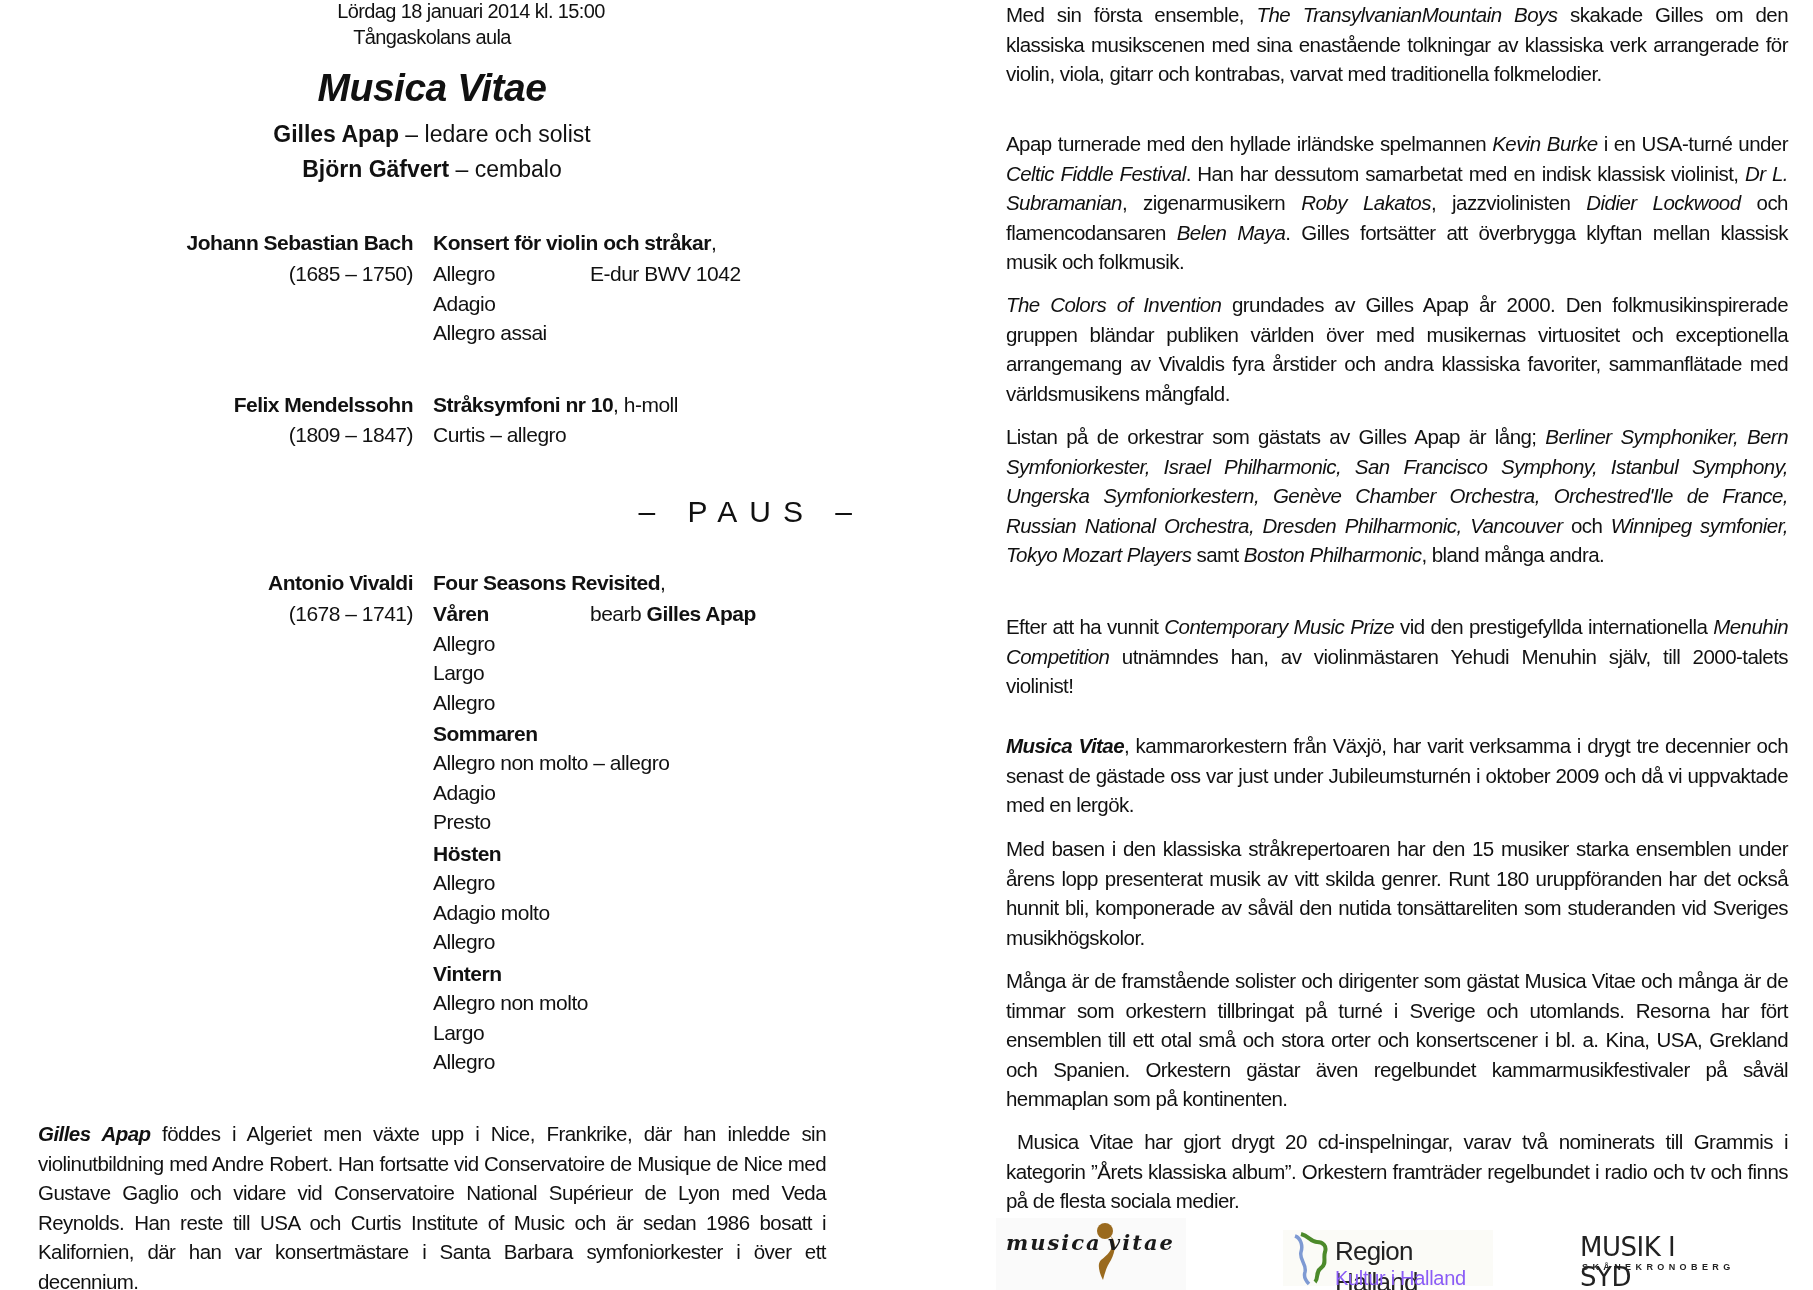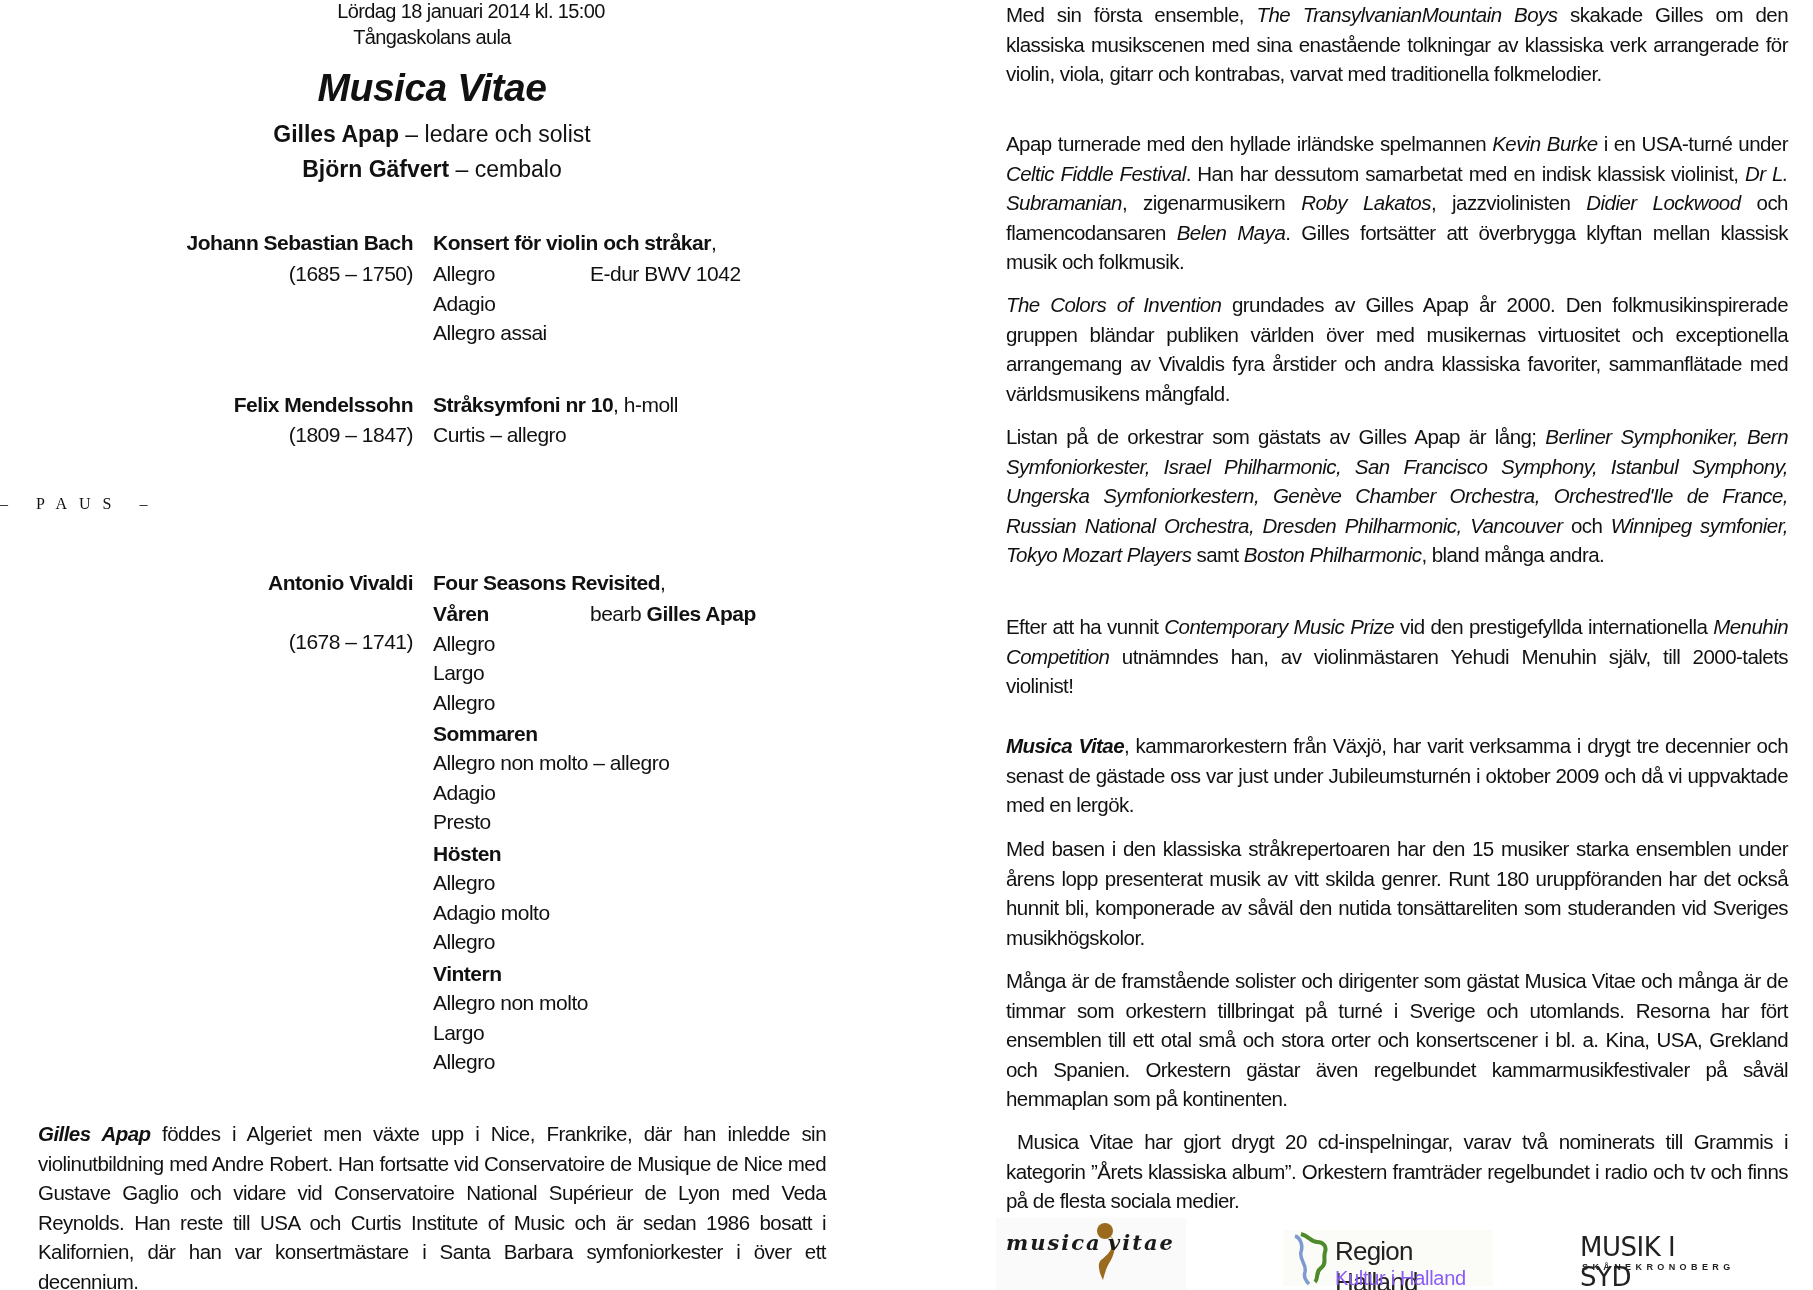--- a/index.html
+++ b/index.html
@@ -13,21 +13,21 @@
   .title { left:0; width:864px; text-align:center; font-size:39px; font-weight:bold; font-style:italic; top:66px; letter-spacing:-0.5px; }
   .perf { left:0; width:864px; text-align:center; font-size:23px; }
   .perf b { font-weight:bold; }
 
   
   .prog { font-size:21px; letter-spacing:-0.5px; }
   .comp { right:1400px; text-align:right; white-space:nowrap; }
   .mv { left:433px; white-space:nowrap; }
   .side { left:590px; white-space:nowrap; }
   .b { font-weight:bold; }
-  .paus { left:0; width:864px; text-align:left; font-size:16px; letter-spacing:12px;font-family:Liberation Serif, serif; }
+  .paus { left:0; width:864px; text-align:right; font-size:30px; letter-spacing:12px; }
 
   
   .para {
     font-size:20.5px; line-height:29.6px; text-align:justify; letter-spacing:-0.55px;
     hyphens:manual;
   }
   .para i { font-style:italic; }
   .para b { font-weight:bold; }
   .leftp { left:38px; width:788px; top:1119px; }
   .rightp { left:1006px; width:782px; }
@@ -70,21 +70,21 @@
 
 <div class="abs prog comp b" style="top:393px;">Felix Mendelssohn</div>
 <div class="abs prog mv" style="top:393px;"><span class="b">Stråksymfoni nr 10</span><span>, h-moll</span></div>
 <div class="abs prog comp" style="top:423px;">(1809 – 1847)</div>
 <div class="abs prog mv" style="top:423px;">Curtis – allegro</div>
 
 <div class="abs paus" style="top:495px;">– PAUS –</div>
 
 <div class="abs prog comp b" style="top:571px;">Antonio Vivaldi</div>
 <div class="abs prog mv" style="top:571px;"><span class="b">Four Seasons Revisited</span><span>,</span></div>
-<div class="abs prog comp" style="top:630px;text-align:center;">(1678 – 1741)</div>
+<div class="abs prog comp" style="top:602px;text-align:center;">(1678 – 1741)</div>
 <div class="abs prog side" style="top:602px;"><span>bearb </span><span class="b">Gilles Apap</span></div>
 
 <div class="abs prog mv b" style="top:602px;text-align:right;">Våren</div>
 <div class="abs prog mv" style="top:632px;">Allegro</div>
 <div class="abs prog mv" style="top:661px;">Largo</div>
 <div class="abs prog mv" style="top:691px;">Allegro</div>
 
 <div class="abs prog mv b" style="top:722px;">Sommaren</div>
 <div class="abs prog mv" style="top:751px;">Allegro non molto – allegro</div>
 <div class="abs prog mv" style="top:781px;">Adagio</div>

